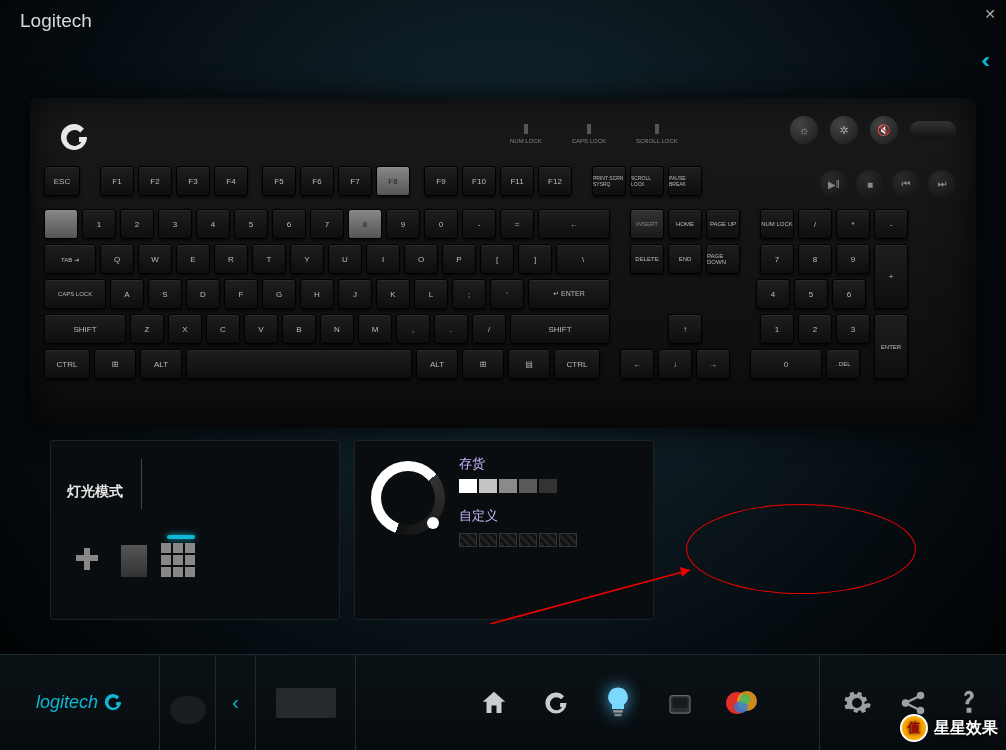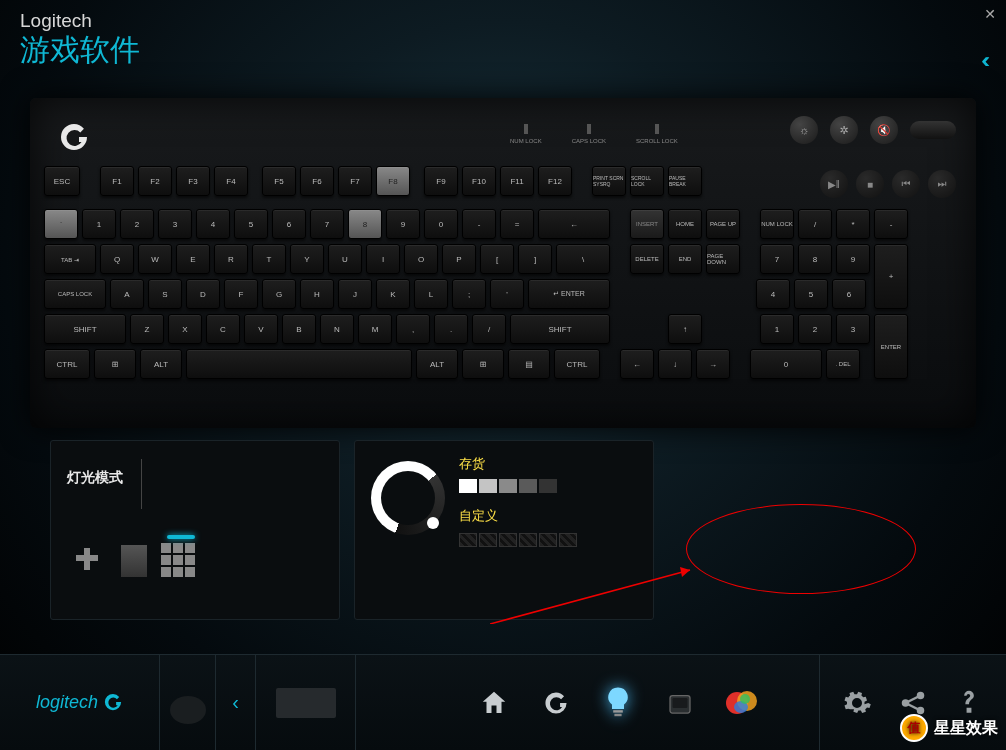--- a/index.html
+++ b/index.html
@@ -24,40 +24,40 @@
   .krow{display:flex;gap:4px;margin-bottom:5px}
   .key{height:30px;background:linear-gradient(180deg,#1e1e1e,#0e0e0e);border:1px solid #000;border-radius:3px;color:#bbb;font-size:8px;display:flex;align-items:center;justify-content:center;box-shadow:inset 0 1px 0 rgba(255,255,255,0.06),0 2px 3px rgba(0,0,0,0.6);flex-shrink:0}
   .key.lit{background:linear-gradient(180deg,#888,#555);color:#222}
   .key.dim{background:linear-gradient(180deg,#333,#1a1a1a);color:#888}
   .gap{width:12px}.gap2{width:6px}
   
   .panels{position:absolute;top:440px;left:50px;right:50px;height:180px;display:flex;gap:14px}
   .panel{background:#0a0d0f;border:1px solid #1a2328;border-radius:3px;padding:14px 16px}
   .p1{width:290px}.p2{width:300px}.p3{flex:1}
   .ptitle{color:#e8e8e8;font-size:14px;font-weight:600;margin-bottom:8px}
-  .p1 .row{display:flex;gap:18px;align-items:center}
+  .p1 .row{display:flex;gap:18px;align-items:flex-end}
   .divider{width:1px;height:50px;background:#444;margin-top:4px}
   .ptxt{color:#c8c8c8;font-size:12px;line-height:1.6}
   .mode-icons{display:flex;gap:14px;margin-top:30px;align-items:center}
   .mi{width:40px;height:40px;position:relative}
   .mi1{display:grid;place-items:center}
   .mi1::before,.mi1::after{content:'';position:absolute;background:#888}
   .mi1::before{width:22px;height:6px;top:16px;left:9px}
   .mi1::after{width:6px;height:22px;top:9px;left:17px}
   .mi2{background:linear-gradient(180deg,#555,#333);width:26px;height:32px;margin-top:4px}
   .mi3{position:relative}
   .mi3-bar{position:absolute;top:-4px;left:6px;width:28px;height:4px;background:#0fb8d4;border-radius:2px;box-shadow:0 0 6px #0fb8d4}
   .mi3-grid{display:grid;grid-template-columns:repeat(3,10px);gap:2px;margin-top:4px}
   .mi3-grid div{width:10px;height:10px;background:#888}
   .dial{width:74px;height:74px;border-radius:50%;position:relative;margin:6px auto 0}
   .dial::before{content:'';position:absolute;inset:0;border-radius:50%;background:conic-gradient(from 200deg,#fff 0deg,#fff 210deg,#333 210deg,#111 360deg)}
   .dial::after{content:'';position:absolute;inset:10px;border-radius:50%;background:#0a0d0f}
   .dial-dot{position:absolute;width:12px;height:12px;border-radius:50%;background:#fff;bottom:6px;right:6px}
   .p2 .cols{display:flex;gap:14px}
-  .p2 .lbl{font-size:13px;color:#fde047;margin-bottom:6px}
+  .p2 .lbl{font-size:13px;color:#c4b5fd;margin-bottom:6px}
   .swatches{display:flex;gap:2px}.sw{width:18px;height:14px}
   .hatch{display:flex;gap:2px;margin-top:8px}.hc{width:18px;height:14px;background:repeating-linear-gradient(45deg,#222 0 3px,#111 3px 6px);border:1px solid #333}
   .selectbox{background:#4a4e50;width:100%;height:28px;display:flex;align-items:center;justify-content:space-between;padding:0 10px;font-size:13px;color:#eee;margin-bottom:18px;cursor:pointer}
   .colorrow{display:flex;justify-content:space-between;align-items:center;font-size:13px;color:#ccc;margin-bottom:10px;padding-right:50px}
   .cs{width:16px;height:16px;border:1px solid #444}
   
   .ellipse{position:absolute;top:504px;left:686px;width:230px;height:90px;border:1px solid #e00;border-radius:50%;pointer-events:none}
   .arrow{position:absolute;top:564px;left:490px;width:210px;height:60px;pointer-events:none}
   
   .bottombar{position:absolute;bottom:0;left:0;right:0;height:96px;background:linear-gradient(180deg,#0b1216 0%,#060b0e 100%);border-top:1px solid #1e2a30;display:flex;align-items:center}
@@ -71,21 +71,20 @@
   .bb-right{display:flex;gap:18px;padding:0 18px;align-items:center}
   .bb-right .bbi{color:#888;font-size:28px}
   .watermark{position:absolute;bottom:8px;right:8px;display:flex;align-items:center;gap:6px;color:#fff;font-size:16px;font-weight:600;text-shadow:0 0 4px #000}
   .wm-badge{width:28px;height:28px;border-radius:50%;background:#fa0;color:#a00;display:flex;align-items:center;justify-content:center;font-size:13px;font-weight:700;border:2px solid #fff}
 </style>
 </head>
 <body>
 
 <div class="titlebar">
   <div class="brand">Logitech</div>
-  <div class="subtitle">游戏软件</div>
   <div class="close-x">✕</div>
   <div class="back-chev">‹‹</div>
 </div>
 
 <div class="kbwrap">
   <div class="glogo"><svg width="32" height="32" viewBox="0 0 32 32">
         <path d="M16 3a13 13 0 1 0 13 13h-8v5h2.5a8 8 0 1 1-1.2-9.6l3.6-3.6A13 13 0 0 0 16 3z" fill="#e8e8e8"></path>
       </svg></div>
   <div class="indicators">
     <div class="ind">

